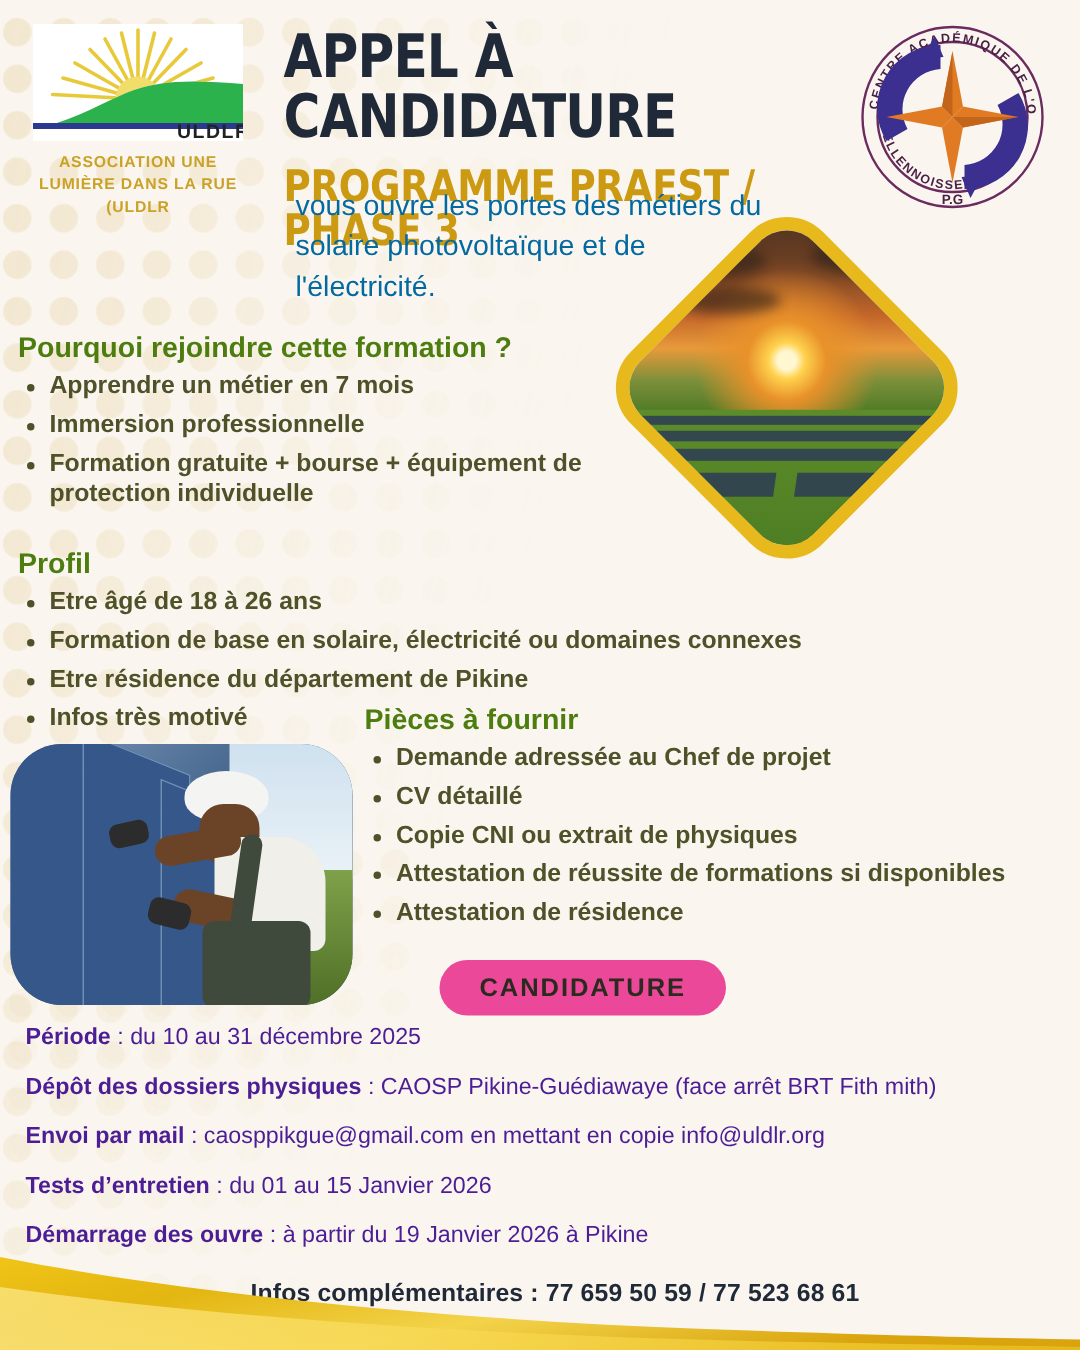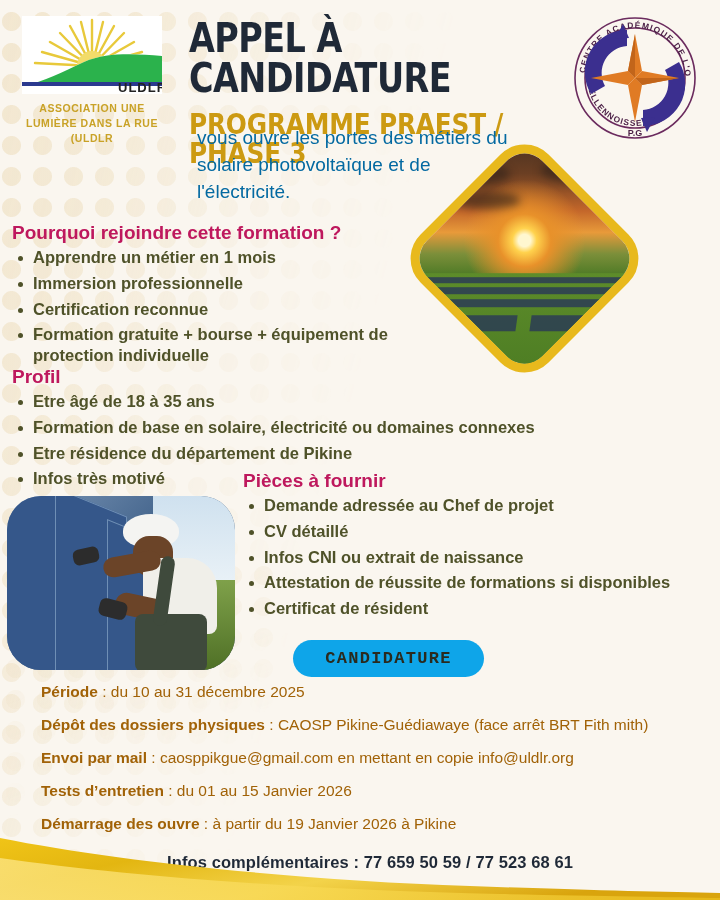--- a/index.html
+++ b/index.html
@@ -88,21 +88,21 @@
     background:
       radial-gradient(circle at 50% 43%, #fff7d0 0 3%, #ffd24d 6%, #e8912a 13%, rgba(232,145,42,0) 30%),
       linear-gradient(#3b2a20 0%, #6b3f23 18%, #c4672a 32%, #e89a3a 40%, #7c8f3a 48%, #4e7a26 56%, #3f6d20 100%);
   }
   .sd-panelrow{position:absolute;background:#2b3c55;opacity:.85;}
   .sd-cloud{position:absolute;background:#2e2119;opacity:.6;border-radius:50%;filter:blur(4px);}
   .sd-grass{position:absolute;left:0;right:0;background:linear-gradient(#5d8c2a,#4a7a22);}
 
   
   .sec-title{
-    font-size:19px;font-weight:bold;color:#be185d;margin:0 0 3px 0;
+    font-size:19px;font-weight:bold;color:#4d7c0f;margin:0 0 3px 0;
   }
   ul.bullets{
     list-style:none;margin:0;padding:0;
   }
   ul.bullets li{
     position:relative;
     padding-left:21px;
     font-size:16.5px;font-weight:bold;line-height:1.26;
     color:#4f5229;
     margin-bottom:5px;
@@ -126,30 +126,30 @@
   .wp-grass{position:absolute;right:0;bottom:0;width:40%;height:52%;background:linear-gradient(#7fa14a,#4f7026);}
   .wp-helmet{position:absolute;background:#f4f4f2;border-radius:50% 50% 44% 44%;}
   .wp-shirt{position:absolute;background:#f0efe9;border-radius:12px 30px 8px 6px;}
   .wp-skin{position:absolute;background:#6b4428;border-radius:40%;}
   .wp-overall{position:absolute;background:#3f4a3c;border-radius:8px;}
   .wp-glove{position:absolute;background:#2c2c2c;border-radius:6px;}
 
   
   #candidature-btn{
     position:absolute;left:293px;top:640px;width:191px;height:37px;
-    background:#0ea5e9;border:none;border-radius:19px;
+    background:#ec4899;border:none;border-radius:19px;
     color:#2a2a1e;font-size:17px;font-weight:bold;letter-spacing:1.3px;
-    font-family:Liberation Mono, monospace;
+    font-family:Liberation Sans, sans-serif;
     cursor:pointer;
   }
 
   
   #details{position:absolute;left:17px;top:683px;width:700px;}
   .detail-line{
-    font-size:15.5px;color:#a16207;margin-bottom:14.5px;line-height:1.2;margin-left:24px;
+    font-size:15.5px;color:#4c1d95;margin-bottom:14.5px;line-height:1.2;
   }
   .detail-line b{font-weight:bold;}
   .detail-line span.val{font-weight:normal;}
 
   
   #footer-info{
     position:absolute;left:0;right:0;top:853px;text-align:center;
     font-size:16.5px;font-weight:bold;color:#1f2937;letter-spacing:.1px;padding-left:20px;
   }
   #wave{position:absolute;left:0;bottom:0;width:720px;height:64px;}
@@ -246,31 +246,30 @@
       <div class="sd-panelrow" style="left:140px;top:190px;width:54px;height:16px;transform:skewX(-8deg);"></div>
       <div class="sd-panelrow" style="left:48px;top:220px;width:52px;height:18px;transform:skewX(10deg);"></div>
       <div class="sd-panelrow" style="left:162px;top:220px;width:58px;height:18px;transform:skewX(-10deg);"></div>
       <div class="sd-panelrow" style="left:228px;top:176px;width:40px;height:14px;"></div>
     </div>
   </div>
 
   <div id="sec-pourquoi">
     <div class="sec-title">Pourquoi rejoindre cette formation ?</div>
     <ul class="bullets">
-      <li>Apprendre un métier en 1 mois</li>
+      <li>Apprendre un métier en 7 mois</li>
       <li>Immersion professionnelle</li>
-      <li>Certification reconnue</li>
       <li>Formation gratuite + bourse + équipement de protection individuelle</li>
     </ul>
   </div>
 
   <div id="sec-profil">
     <div class="sec-title">Profil</div>
     <ul class="bullets">
-      <li>Etre âgé de 18 à 35 ans</li>
+      <li>Etre âgé de 18 à 26 ans</li>
       <li>Formation de base en solaire, électricité ou domaines connexes</li>
       <li>Etre résidence du département de Pikine</li>
       <li>Infos très motivé</li>
     </ul>
   </div>
 
   <div id="worker-photo">
     <div class="wp-sky"></div>
     <div class="wp-grass"></div>
     <div class="wp-panel" style="left:-6px;top:-10px;width:86px;height:200px;transform:skewY(22deg);"></div>
@@ -285,23 +284,23 @@
     <div class="wp-glove" style="left:92px;top:104px;width:28px;height:18px;transform:rotate(14deg);"></div>
     <div class="wp-overall" style="left:128px;top:118px;width:72px;height:58px;"></div>
     <div class="wp-overall" style="left:150px;top:60px;width:14px;height:70px;transform:rotate(8deg);"></div>
   </div>
 
   <div id="sec-pieces">
     <div class="sec-title">Pièces à fournir</div>
     <ul class="bullets">
       <li>Demande adressée au Chef de projet</li>
       <li>CV détaillé</li>
-      <li>Infos CNI ou extrait de naissance</li>
+      <li>Copie CNI ou extrait de physiques</li>
       <li>Attestation de réussite de formations si disponibles</li>
-      <li>Certificat de résident</li>
+      <li>Attestation de résidence</li>
     </ul>
   </div>
 
   <button id="candidature-btn">CANDIDATURE</button>
 
   <div id="details">
     <div class="detail-line">
       <b>Période</b><span> : </span><span class="val">du 10 au 31 décembre 2025</span>
     </div>
     <div class="detail-line">

